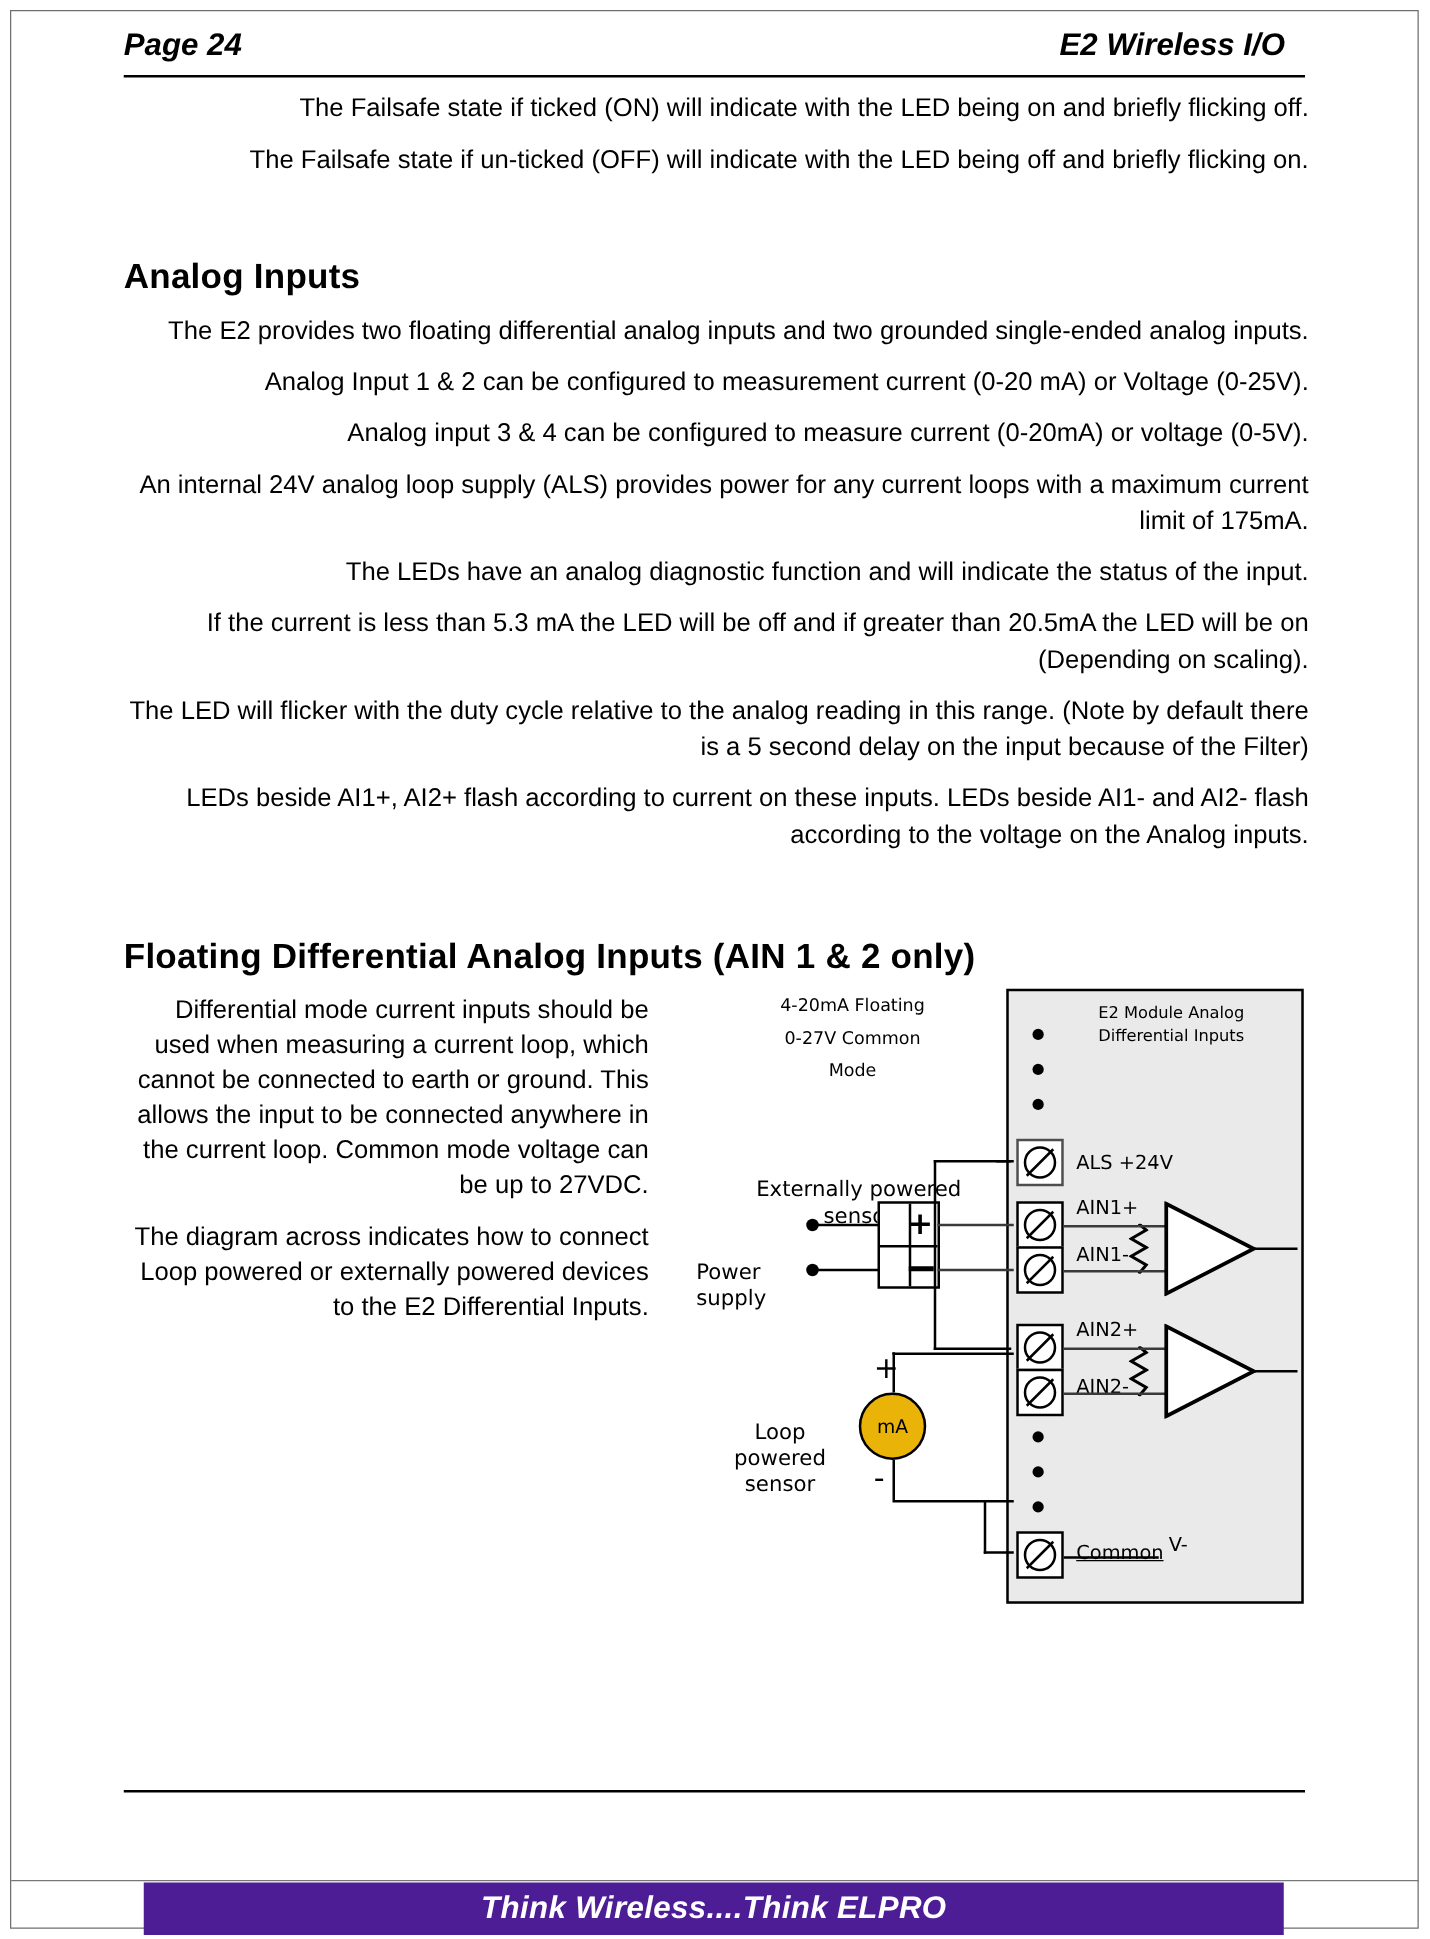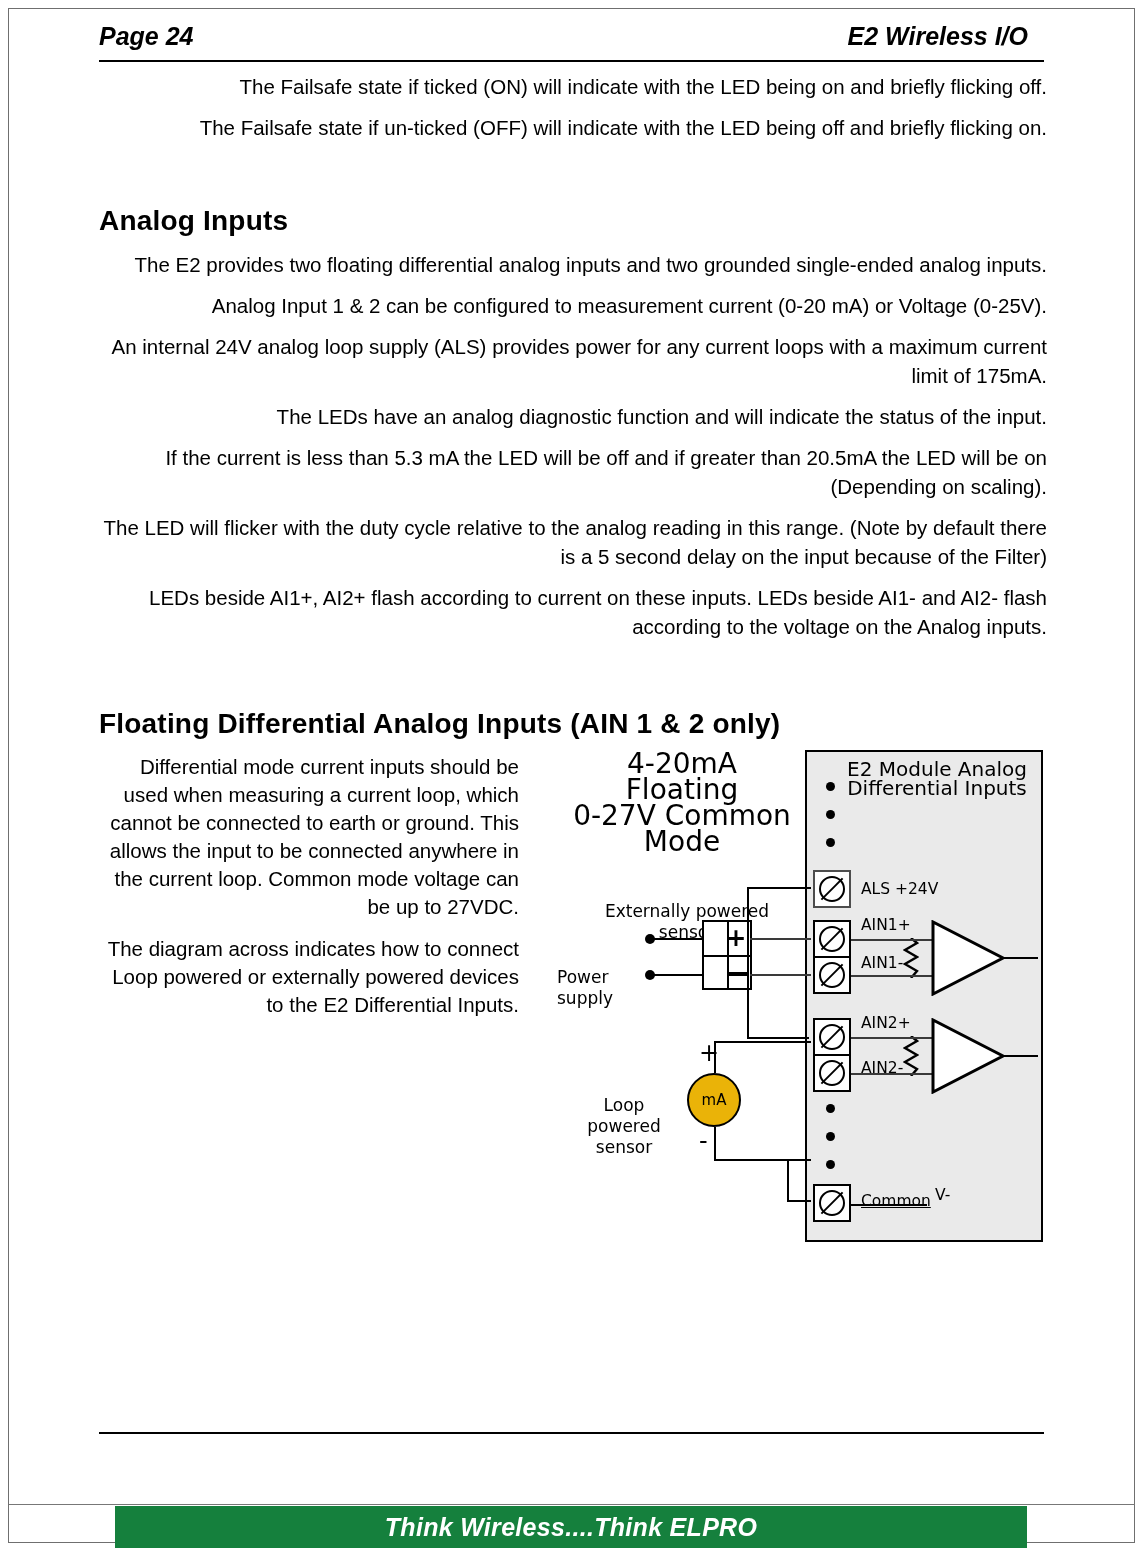--- a/index.html
+++ b/index.html
@@ -106,21 +106,21 @@
     top: -8px;
     width: 500px;
     height: 520px;
   }
   #dg-title {
     position: absolute;
     left: 20px;
     top: 6px;
     width: 230px;
     text-align: center;
-    font-size: 28px;
+    font-size: 14px;
     line-height: 26px;
     font-weight: normal;
     font-family: "DejaVu Sans", sans-serif;
     color: #000;
   }
   #dg-title span { display: block; }
 
   
   #module-box {
     position: absolute;
@@ -131,21 +131,21 @@
     background: #eaeaea;
     border: 2px solid #000;
     box-sizing: border-box;
   }
   #module-title {
     position: absolute;
     left: 30px;
     top: 8px;
     width: 200px;
     text-align: center;
-    font-size: 20px;
+    font-size: 13px;
     line-height: 19px;
     font-family: "DejaVu Sans", sans-serif;
   }
   #module-title span { display: block; }
 
   .dot {
     position: absolute;
     width: 9px;
     height: 9px;
     border-radius: 50%;
@@ -319,20 +319,21 @@
 
     <p class="body">The Failsafe state if ticked (ON) will indicate with the LED being on and briefly flicking off.</p>
     <p class="body">The Failsafe state if un-ticked (OFF) will indicate with the LED being off and briefly flicking on.</p>
 
     <div class="gap-lg"></div>
 
     <h2 class="sec">Analog Inputs</h2>
 
     <p class="body">The E2 provides two floating differential analog inputs and two grounded single-ended analog inputs.</p>
     <p class="body"> Analog Input 1 &amp; 2 can be configured to measurement current (0-20 mA) or Voltage (0-25V).</p>
+    <p class="body">Analog input 3 &amp; 4 can be configured to measure current (0-20mA) or voltage (0-5V).</p>
     <p class="body">An internal 24V analog loop supply (ALS) provides power for any current loops with a maximum current limit of 175mA.</p>
     <p class="body">The LEDs have an analog diagnostic function and will indicate the status of the input.</p>
     <p class="body">If the current is less than 5.3 mA the LED will be off and if greater than 20.5mA the LED will be on (Depending on scaling).</p>
     <p class="body">The LED will flicker with the duty cycle relative to the analog reading in this range. (Note by default there is a 5 second delay on the input because of the Filter)</p>
     <p class="body">LEDs beside AI1+, AI2+ flash according to current on these inputs. LEDs beside AI1- and AI2- flash according to the voltage on the Analog inputs.</p>
 
     <div class="gap-lg"></div>
 
     <h2 class="sec tight">Floating Differential Analog Inputs (AIN 1 &amp; 2 only)</h2>
 
@@ -484,17 +485,17 @@
         <div class="hline" style="left:240px; top:455px; width:24px;"></div>
         <div class="vline" style="left:240px; top:414px; height:43px;"></div>
 
         <div class="hline" style="left:250px; top:142px; width:14px;"></div>
       </div>
     </div>
   </div>
 
   <div id="footer-rule"></div>
   <div id="footer-sep"></div>
-  <div id="footer-banner" style="background: #15803d;">
+  <div id="footer-banner" style="background: #4c1d95;">
     <div class="ftxt">Think Wireless....Think ELPRO</div>
   </div>
 
 </div>
 
 </body></html>

